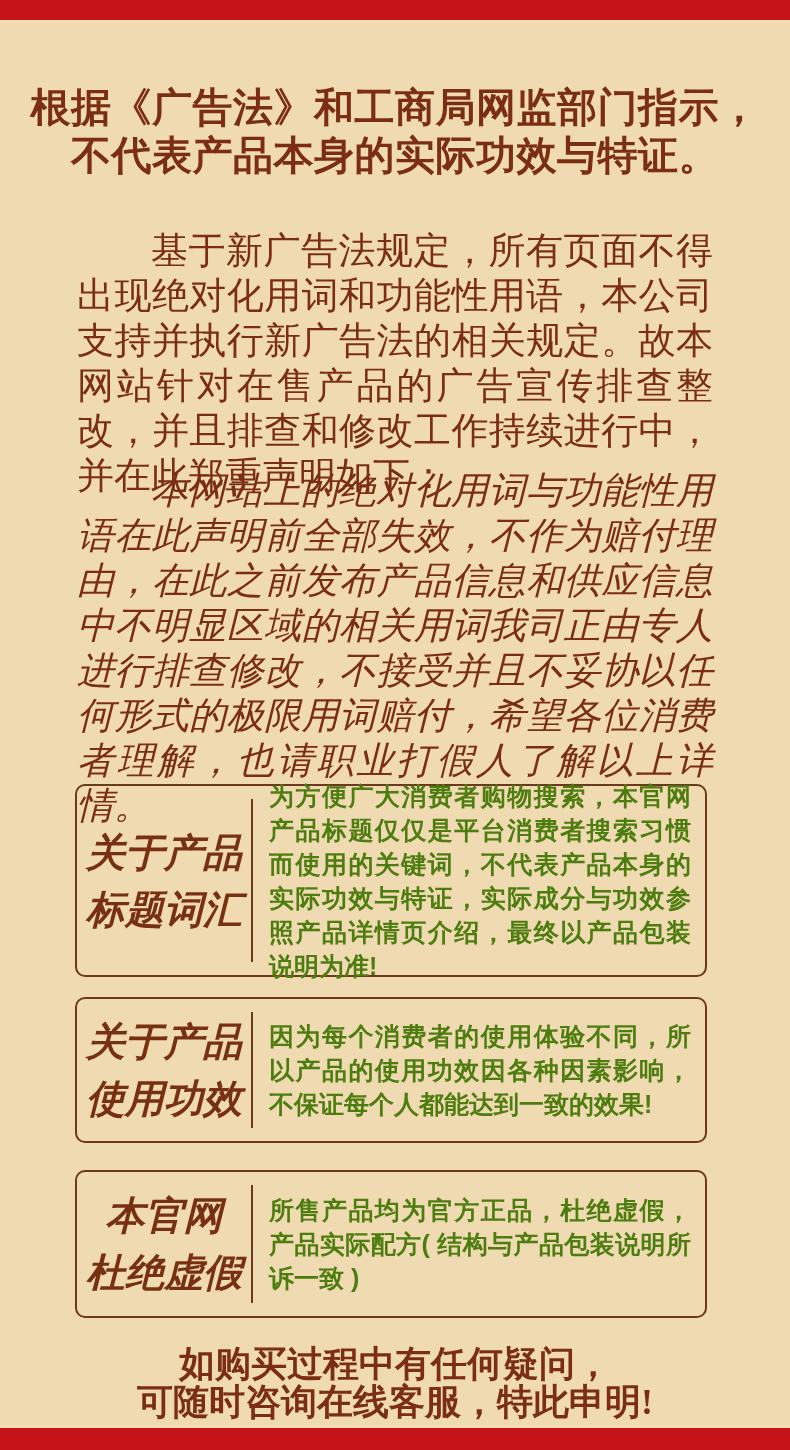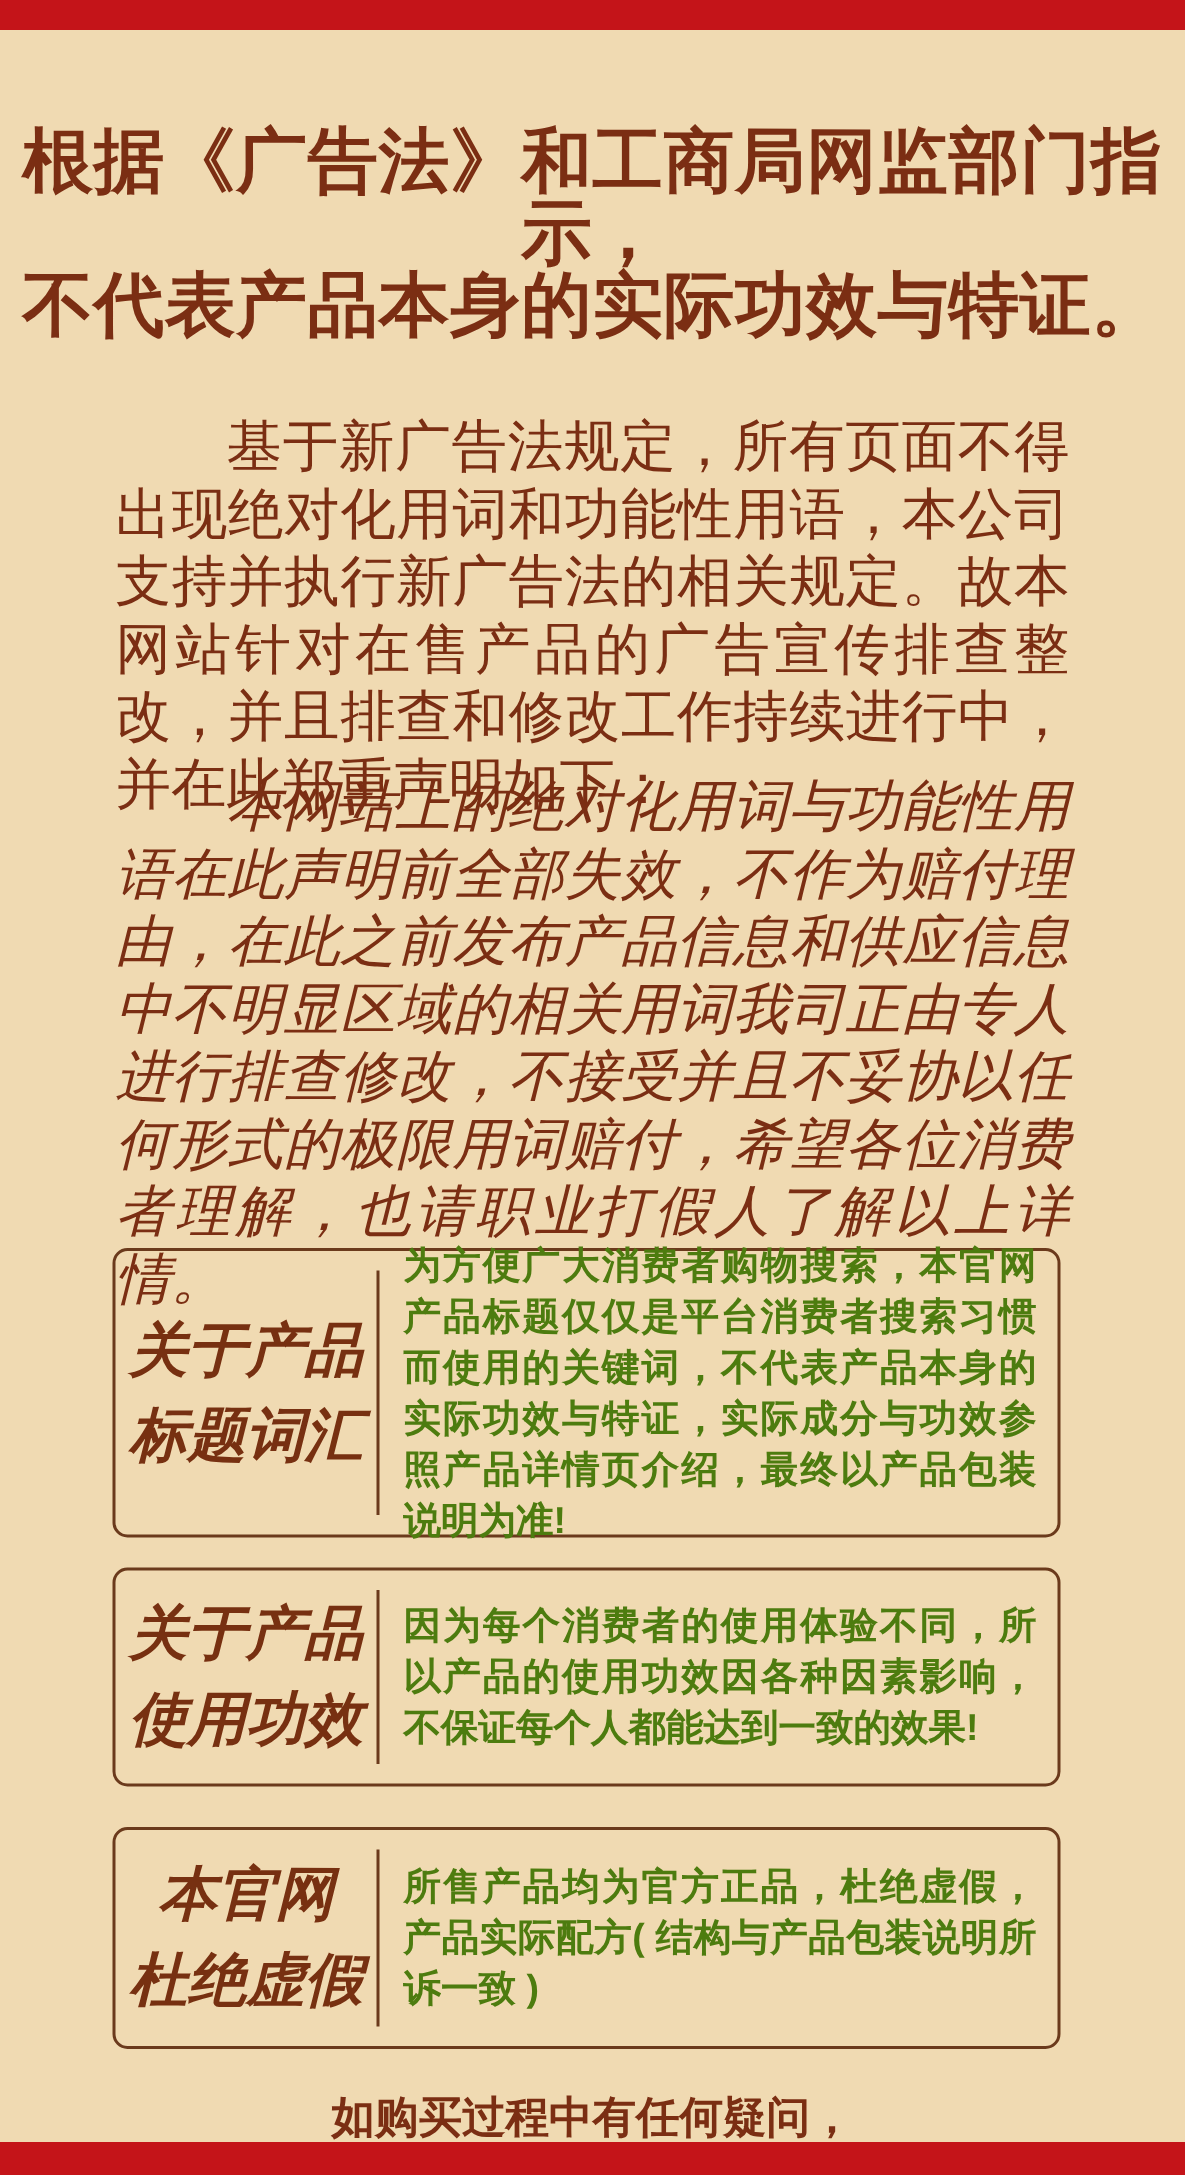--- a/index.html
+++ b/index.html
@@ -13,21 +13,21 @@
     color:#7b2e13;
   }
   .bar{position:absolute;left:0;width:100%;}
   .bar-top{top:0;height:20px;}
   .bar-bottom{bottom:0;height:22px;}
 
   .title{
     margin:0;
     padding-top:84px;
     text-align:center;
-    font-size:47px;
+    font-size:40px;
     font-weight:bold;
     line-height:48px;
     letter-spacing:0.5px;
   }
 
   .content{width:636px;margin:0 auto;}
   .para{
     margin:0;
     font-size:37px;
     line-height:45px;
@@ -75,21 +75,21 @@
     font-family:"Liberation Sans","DejaVu Sans",sans-serif;
     font-weight:bold;
     font-size:25px;
     line-height:34px;
     color:#4d7c0f;
     text-align:justify;
   }
   .footer{
     margin-top:27px;
     text-align:center;
-    font-size:29px;
+    font-size:36px;
     font-weight:bold;
     line-height:38px;
   }
 </style>
 </head>
 <body>
 
 <div class="page" style="background: rgb(240, 218, 178);">
 
   <div class="bar bar-top" style="background: rgb(196, 20, 25);"></div>

